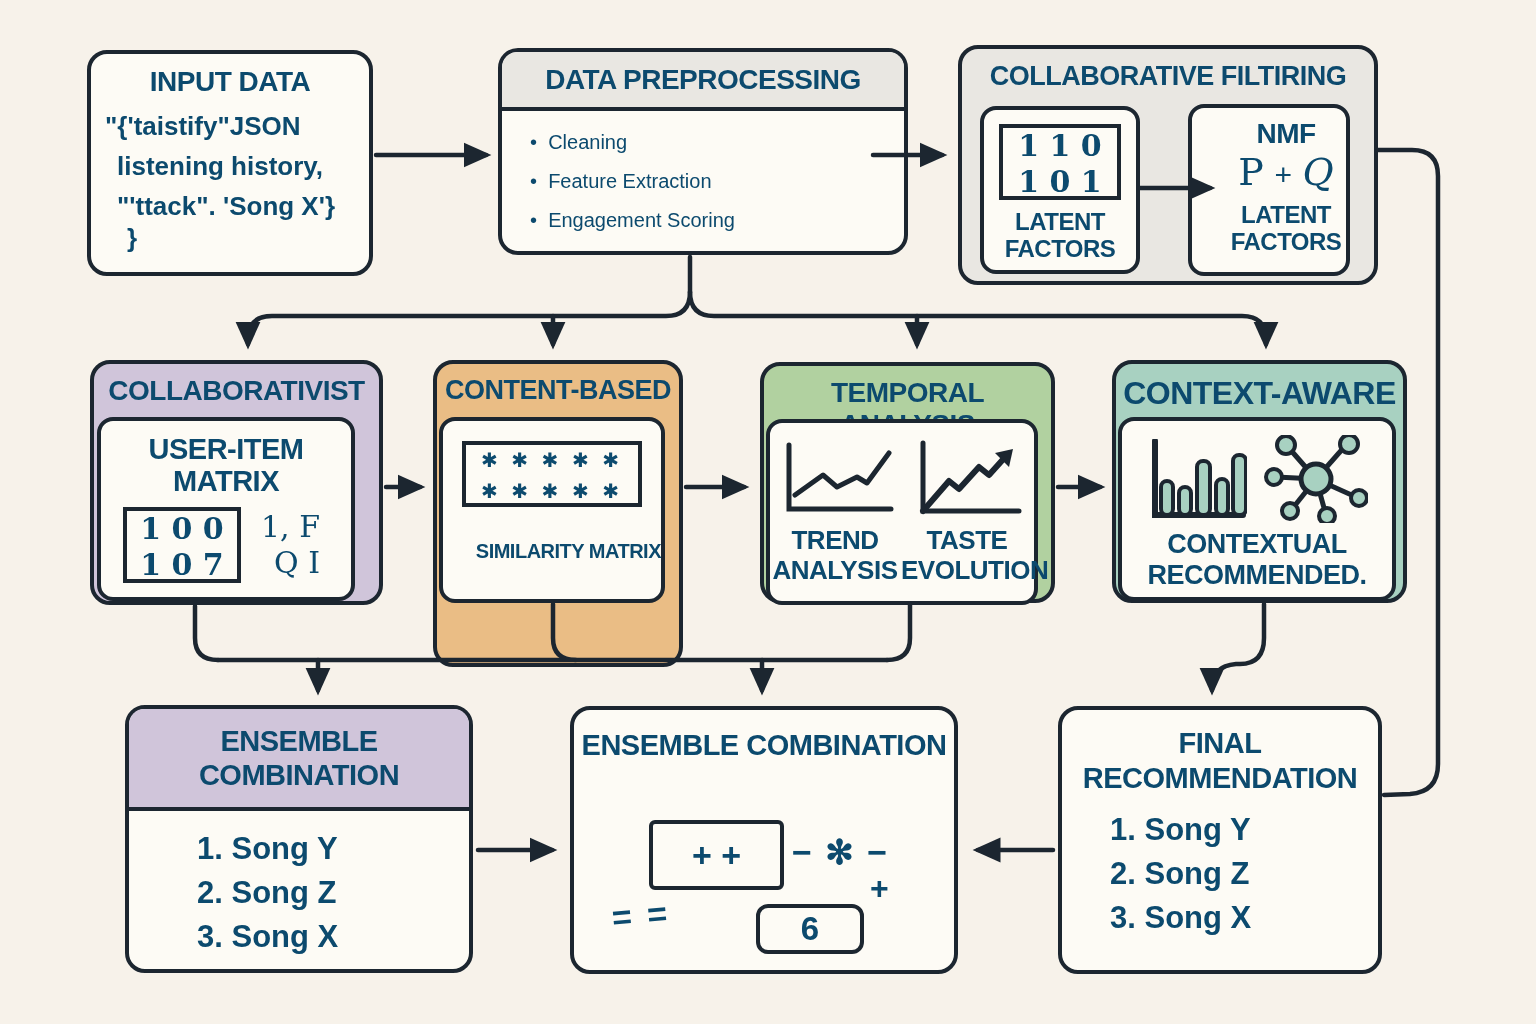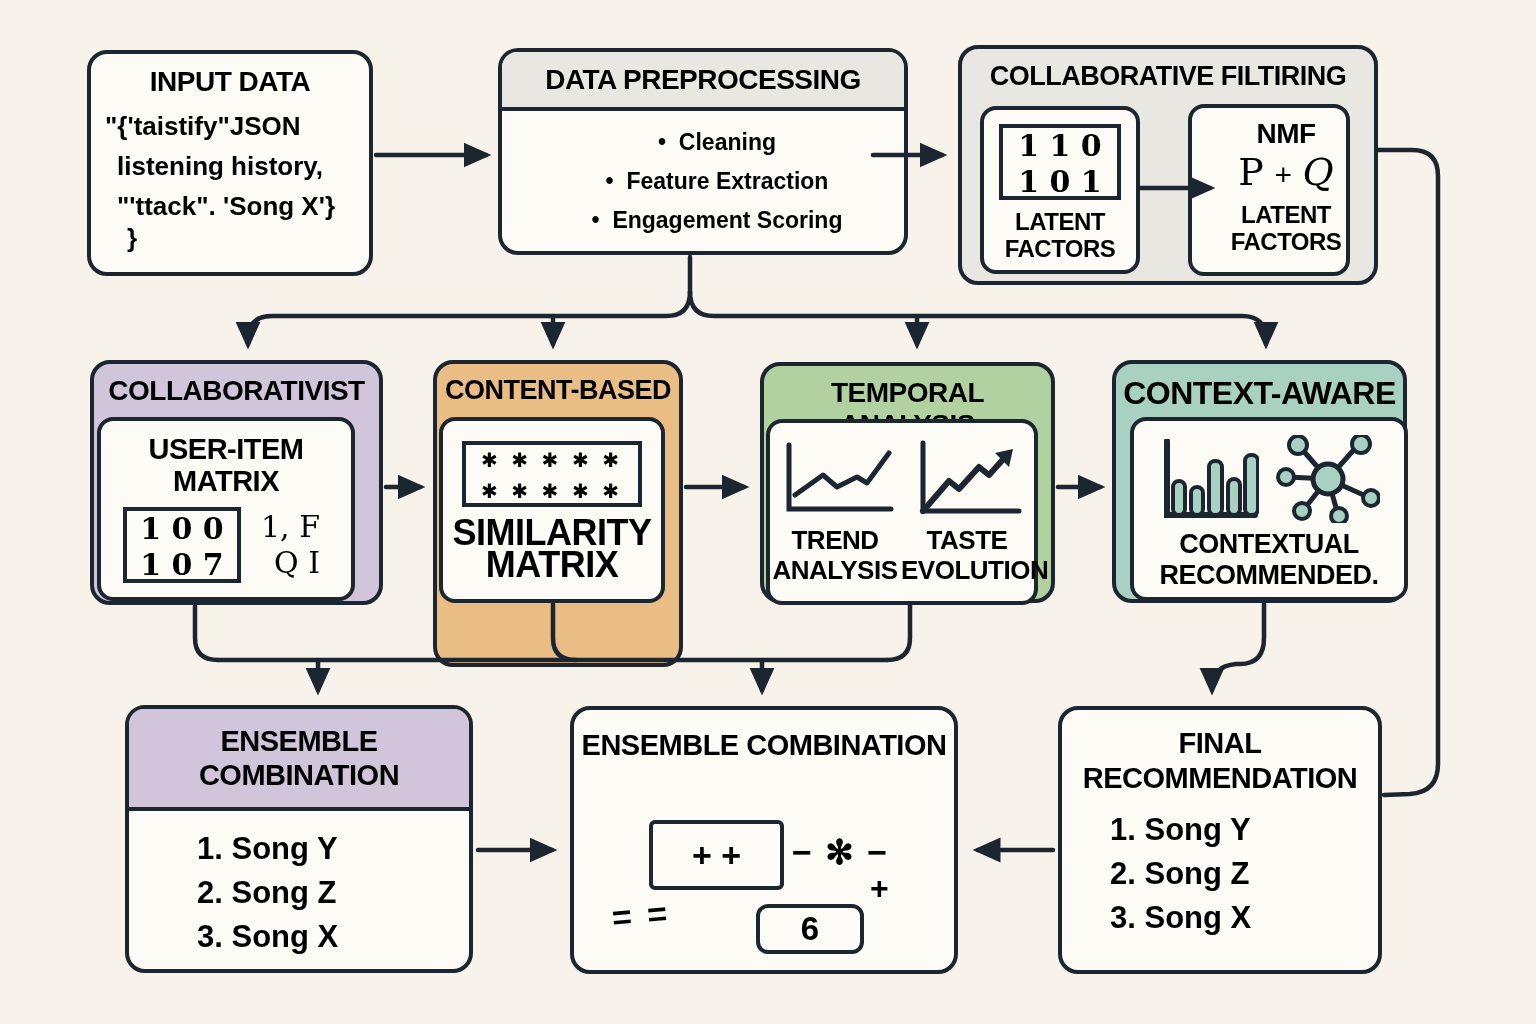--- a/index.html
+++ b/index.html
@@ -1,19 +1,19 @@
 <!DOCTYPE html>
 <html><head>
 <meta charset="utf-8">
 <style>
   html,body{margin:0;padding:0;}
   #stage{
     position:relative;width:1536px;height:1024px;
     background:#f7f2ea;overflow:hidden;
-    font-family:"Liberation Sans",sans-serif;color:#000000;
+    font-family:"Liberation Sans",sans-serif;color:#0c4a6e;
   }
   .box{position:absolute;border:4px solid #1c2630;background:#fdfbf5;box-sizing:border-box;}
   .r20{border-radius:20px;}
   .title{font-weight:bold;text-align:center;letter-spacing:-0.5px;}
   .inner{position:absolute;border:4px solid #1c2630;background:#fdfbf5;border-radius:16px;box-sizing:border-box;}
   svg.layer{position:absolute;left:0;top:0;pointer-events:none;}
   .serif{font-family:"DejaVu Serif",serif;}
   .mrect{border:4px solid #1c2630;box-sizing:border-box;background:#fdfbf5;}
   .songlist div{line-height:44px;}
 </style>
@@ -29,21 +29,21 @@
       <div style="margin-left:12px;">listening history,</div>
       <div style="margin-left:12px;">"'ttack". 'Song X'}</div>
       <div style="margin-left:22px;margin-top:-8px;">}</div>
     </div>
   </div>
 
   <div class="box r20" style="left:498px;top:48px;width:410px;height:207px;">
     <div style="background:#e9e7e2;border-bottom:4px solid #1c2630;border-radius:15px 15px 0 0;height:55px;display:flex;align-items:center;justify-content:center;">
       <div class="title" style="font-size:28px;">DATA PREPROCESSING</div>
     </div>
-    <div style="margin:12px 0 0 28px;font-size:23px;font-weight:700;line-height:39px;text-align:center;">
+    <div style="margin:12px 0 0 28px;font-size:20px;font-weight:400;line-height:39px;">
       <div><span>•</span>&nbsp;&nbsp;<span>Cleaning</span></div>
       <div><span>•</span>&nbsp;&nbsp;<span>Feature Extraction</span></div>
       <div><span>•</span>&nbsp;&nbsp;<span>Engagement Scoring</span></div>
     </div>
   </div>
 
   <div class="box r20" style="left:958px;top:45px;width:420px;height:240px;background:#e9e7e2;">
     <div class="title" style="margin-top:12px;font-size:27px;">COLLABORATIVE FILTIRING</div>
 
     <div class="inner" style="left:18px;top:57px;width:160px;height:168px;text-align:center;">
@@ -82,21 +82,21 @@
     </div>
   </div>
 
   <div class="box r20" style="left:433px;top:360px;width:250px;height:307px;background:#eabd85;">
     <div class="title" style="margin-top:11px;font-size:27px;">CONTENT-BASED</div>
     <div class="inner" style="left:2px;top:53px;width:226px;height:186px;text-align:center;">
       <div class="mrect" style="margin:20px auto 0 auto;width:180px;height:66px;font-size:20px;line-height:31px;letter-spacing:4px;">
         <div>✱ ✱ ✱ ✱ ✱</div>
         <div>✱ ✱ ✱ ✱ ✱</div>
       </div>
-      <div class="title" style="font-size:36px;line-height:32px;margin-top:10px;">SIMILARITY MATRIX</div>
+      <div class="title" style="font-size:20px;line-height:32px;margin-top:28px;text-align:right;">SIMILARITY MATRIX</div>
     </div>
   </div>
 
   <div class="box r20" style="left:760px;top:362px;width:295px;height:241px;background:#b1d1a0;">
     <div class="title" style="margin-top:11px;font-size:28px;">TEMPORAL ANALYSIS</div>
     <div class="inner" style="left:2px;top:53px;width:272px;height:186px;">
       <div style="display:flex;justify-content:space-around;margin-top:16px;">
         <svg width="118" height="80" viewBox="0 0 118 80">
           <path d="M10 6 V70 H112" fill="none" stroke="#1c2630" stroke-width="5" stroke-linecap="round"></path>
           <polyline points="16,56 44,36 58,48 78,38 88,44 110,14" fill="none" stroke="#1c2630" stroke-width="5" stroke-linejoin="round" stroke-linecap="round"></polyline>
@@ -109,21 +109,21 @@
       </div>
       <div style="display:flex;justify-content:space-around;margin-top:6px;">
         <div class="title" style="font-size:26px;line-height:30px;width:128px;">TREND ANALYSIS</div>
         <div class="title" style="font-size:26px;line-height:30px;width:132px;">TASTE EVOLUTION</div>
       </div>
     </div>
   </div>
 
   <div class="box r20" style="left:1112px;top:360px;width:295px;height:243px;background:#a8d1c1;">
     <div class="title" style="margin-top:11px;font-size:32px;">CONTEXT-AWARE</div>
-    <div class="inner" style="left:14px;top:53px;width:278px;height:184px;text-align:center;">
+    <div class="inner" style="left:2px;top:53px;width:278px;height:184px;text-align:center;">
       <div style="display:flex;justify-content:space-around;align-items:flex-end;margin-top:14px;padding:0 16px;">
         <svg width="100" height="84" viewBox="0 0 100 84">
           <path d="M8 2 V76 H96" fill="none" stroke="#1c2630" stroke-width="6" stroke-linecap="round"></path>
           <rect x="14" y="42" width="12" height="34" rx="6" fill="#a8d1c1" stroke="#1c2630" stroke-width="4"></rect>
           <rect x="32" y="48" width="12" height="28" rx="6" fill="#a8d1c1" stroke="#1c2630" stroke-width="4"></rect>
           <rect x="50" y="22" width="13" height="54" rx="6" fill="#a8d1c1" stroke="#1c2630" stroke-width="4"></rect>
           <rect x="69" y="40" width="12" height="36" rx="6" fill="#a8d1c1" stroke="#1c2630" stroke-width="4"></rect>
           <rect x="86" y="16" width="13" height="60" rx="6" fill="#a8d1c1" stroke="#1c2630" stroke-width="4"></rect>
         </svg>
         <svg width="104" height="88" viewBox="0 0 104 88">

